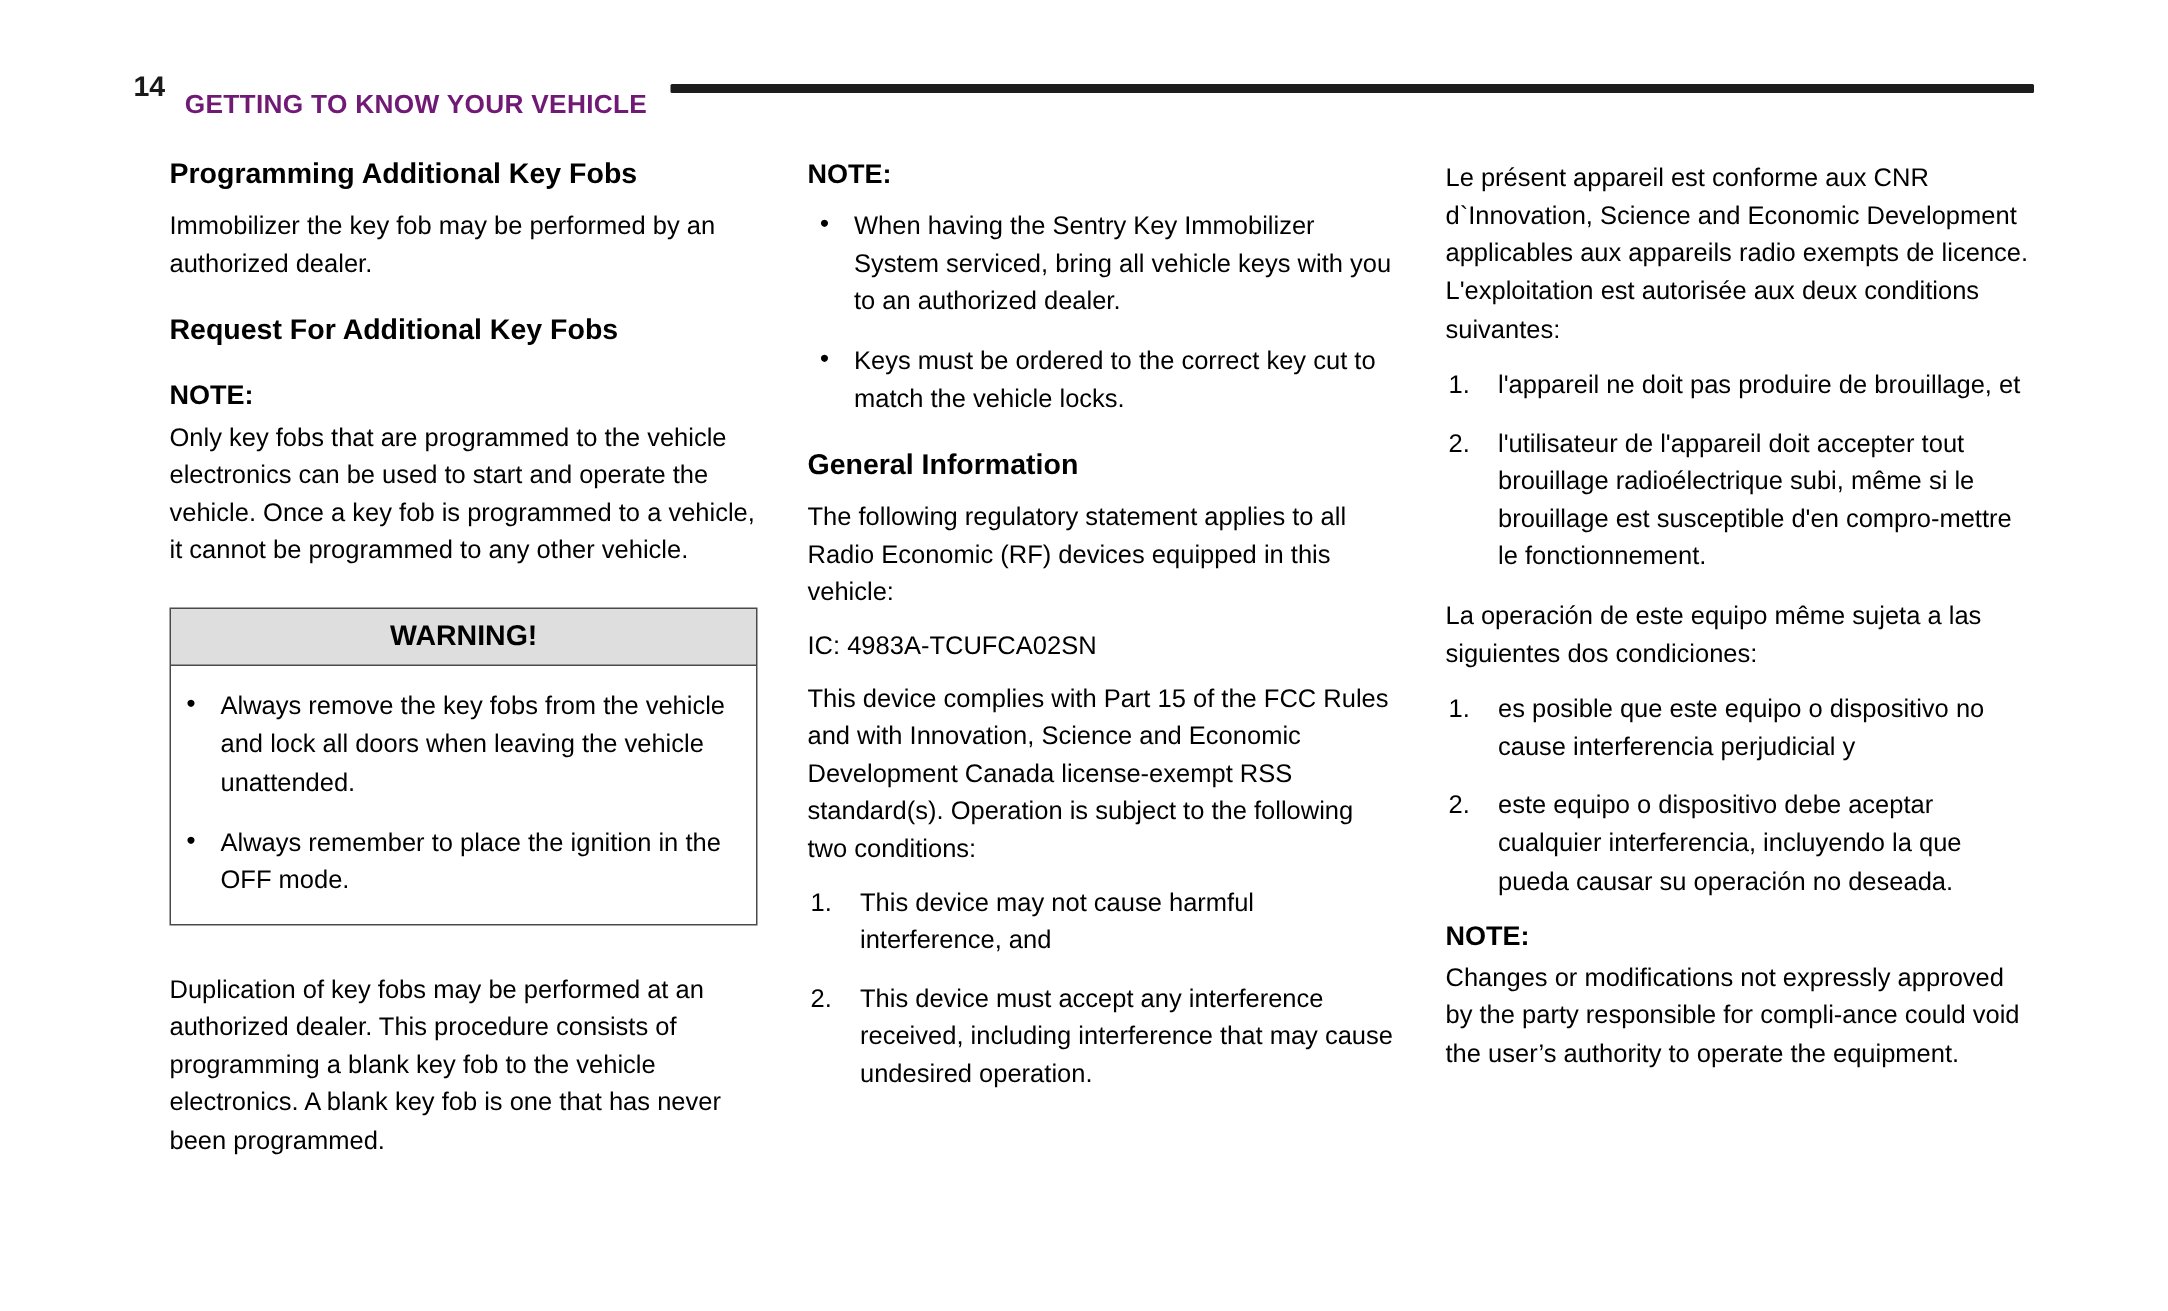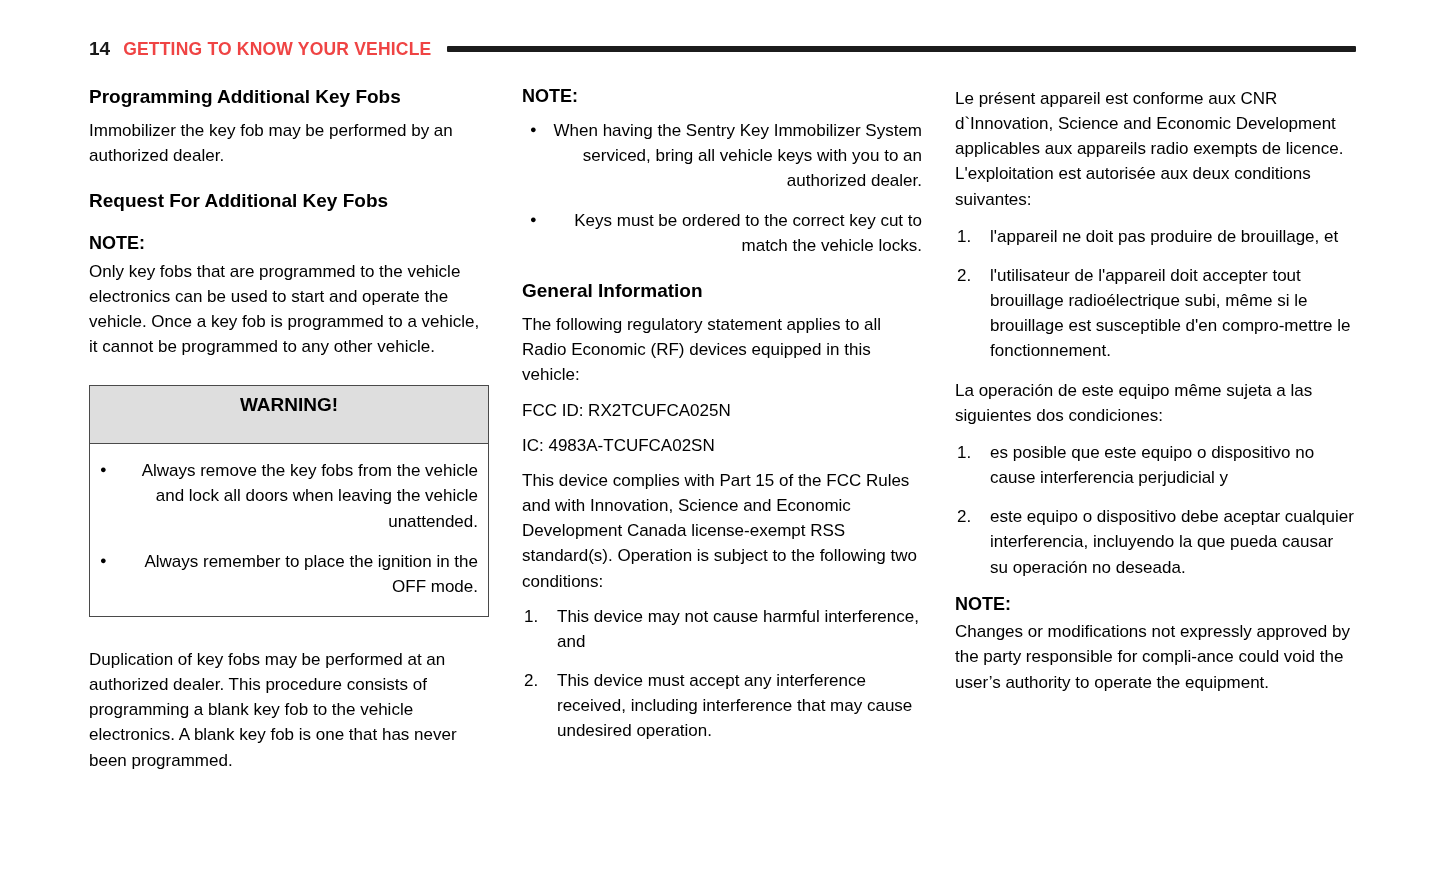--- a/index.html
+++ b/index.html
@@ -23,34 +23,36 @@
   }
   .page-num {
     font-size: 19px;
     font-weight: bold;
     color: #1a1a1a;
     margin-right: 13px;
   }
   .section-title {
     font-size: 17.5px;
     font-weight: bold;
-    color: #ef4444;
+    color: #701a75;
     letter-spacing: 0.2px;
     white-space: nowrap;
+    margin-top: 21px;
   }
   .header-rule {
     flex: 1;
     height: 6px;
     background: #1c1c1c;
     margin-left: 16px;
     border-radius: 1px;
   }
   .columns {
     display: flex;
     gap: 33px;
+    margin-left: 24px;
   }
   .col {
     width: 400px;
     font-size: 17px;
     line-height: 1.48;
   }
   .h {
     font-size: 19px;
     font-weight: bold;
     margin: 22px 0 9px 0;
@@ -62,41 +64,40 @@
     font-weight: bold;
     margin: 20px 0 4px 0;
     line-height: 1.2;
   }
   .col > .note-label:first-child { margin-top: 0; }
   .body { margin: 0 0 10px 0; }
   .bullet {
     position: relative;
     padding-left: 31px;
     margin: 0 0 15px 0;
-    text-align: right;
   }
   .bullet::before {
     content: "●";
     position: absolute;
     left: 8px;
     top: 3px;
     font-size: 11px;
     color: #000;
   }
   .warning-box {
     border: 1px solid #4a4a4a;
     margin: 26px 0 30px 0;
   }
   .warning-header {
     background: #dedede;
     border-bottom: 1px solid #4a4a4a;
     text-align: center;
     font-size: 19px;
     font-weight: bold;
-    padding: 5px 0 24px 0;
+    padding: 5px 0 4px 0;
   }
   .warning-body {
     padding: 14px 10px 2px 2px;
   }
   .numbered {
     margin: 4px 0 12px 0;
   }
   .numbered-item {
     display: flex;
     margin: 0 0 14px 0;
@@ -142,21 +143,20 @@
     </section>
 
     <section class="col">
       <h3 class="note-label">NOTE:</h3>
       <div style="height:6px"></div>
       <div class="bullet">When having the Sentry Key Immobilizer System serviced, bring all vehicle keys with you to an authorized dealer.</div>
       <div class="bullet">Keys must be ordered to the correct key cut to match the vehicle locks.</div>
 
       <h2 class="h">General Information</h2>
       <p class="body">The following regulatory statement applies to all Radio Economic (RF) devices equipped in this vehicle:</p>
-      <p class="body">FCC ID: RX2TCUFCA025N</p>
       <p class="body">IC: 4983A-TCUFCA02SN</p>
       <p class="body">This device complies with Part 15 of the FCC Rules and with Innovation, Science and Economic Development Canada license-exempt RSS standard(s). Operation is subject to the following two conditions:</p>
 
       <div class="numbered">
         <div class="numbered-item">
           <span class="num">1.</span>
           <span class="txt">This device may not cause harmful interference, and</span>
         </div>
         <div class="numbered-item">
           <span class="num">2.</span>

